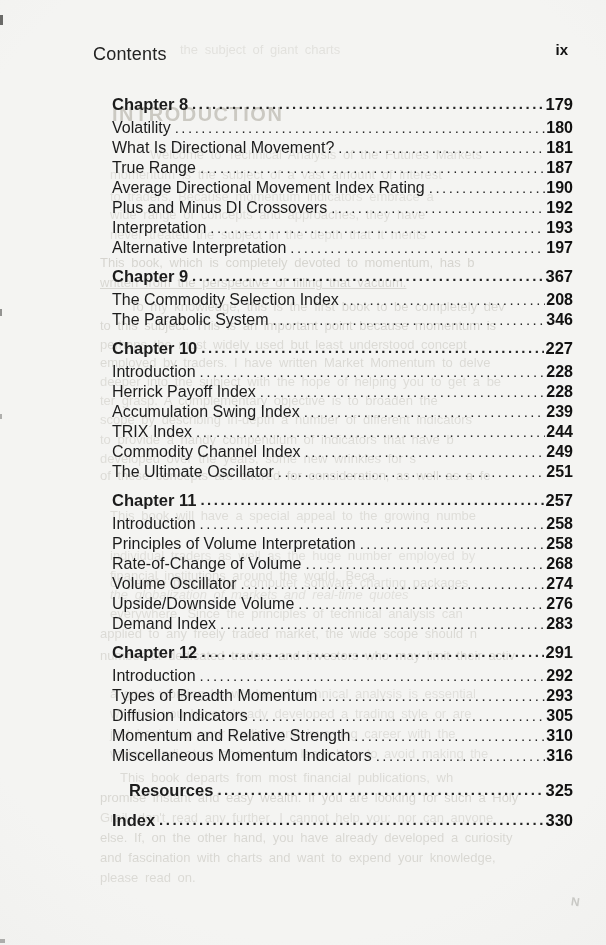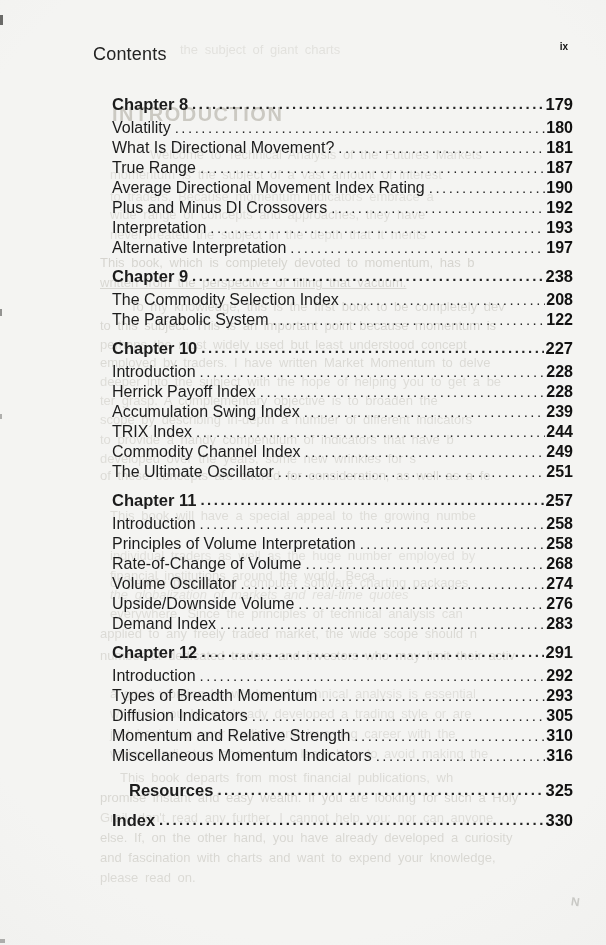--- a/index.html
+++ b/index.html
@@ -13,21 +13,21 @@
     font-family:"Liberation Sans", sans-serif;
     color:#1c1c1c;
   }
   
   .hdr-left{
     position:absolute;left:93px;top:44px;
     font-size:18px;letter-spacing:.2px;color:#222;
   }
   .hdr-right{
     position:absolute;right:38px;top:41px;
-    font-size:10px;font-weight:bold;color:#111;
+    font-size:15px;font-weight:bold;color:#111;
   }
   
   #ghost-layer{position:absolute;inset:0;pointer-events:none;}
   .ghost-line{
     position:absolute;white-space:nowrap;
     font-size:13px;word-spacing:3px;color:#6e6857;
   }
   .ghost-title{
     font-weight:bold;font-size:20px;letter-spacing:1.5px;word-spacing:0;
   }
@@ -142,31 +142,31 @@
         <span class="page">193</span>
       </div>
       <div class="row entry">
         <span class="title">Alternative Interpretation</span>
         <span class="leader">........................................................................................................................</span>
         <span class="page">197</span>
       </div>
       <div class="row chapter">
         <span class="title">Chapter 9</span>
         <span class="leader">........................................................................................................................</span>
-        <span class="page">238</span>
+        <span class="page">367</span>
       </div>
       <div class="row entry">
         <span class="title">The Commodity Selection Index</span>
         <span class="leader">........................................................................................................................</span>
         <span class="page">208</span>
       </div>
       <div class="row entry">
         <span class="title">The Parabolic System</span>
         <span class="leader">........................................................................................................................</span>
-        <span class="page">122</span>
+        <span class="page">346</span>
       </div>
       <div class="row chapter">
         <span class="title">Chapter 10</span>
         <span class="leader">........................................................................................................................</span>
         <span class="page">227</span>
       </div>
       <div class="row entry">
         <span class="title">Introduction</span>
         <span class="leader">........................................................................................................................</span>
         <span class="page">228</span>

